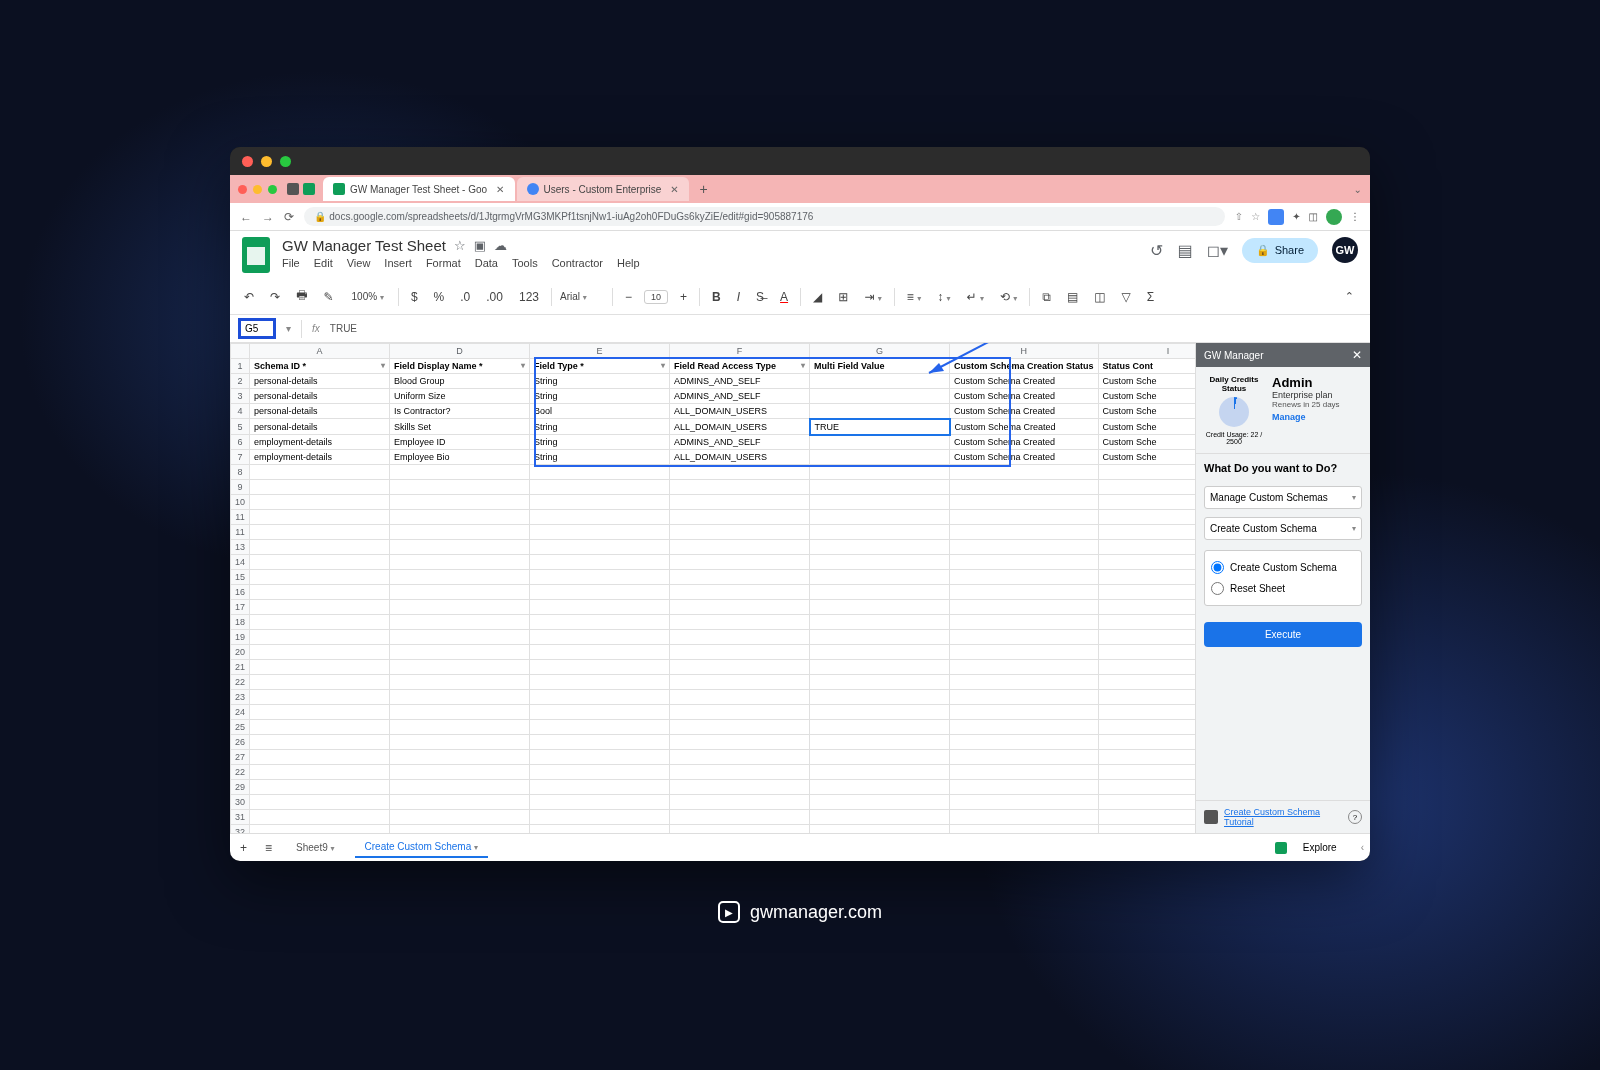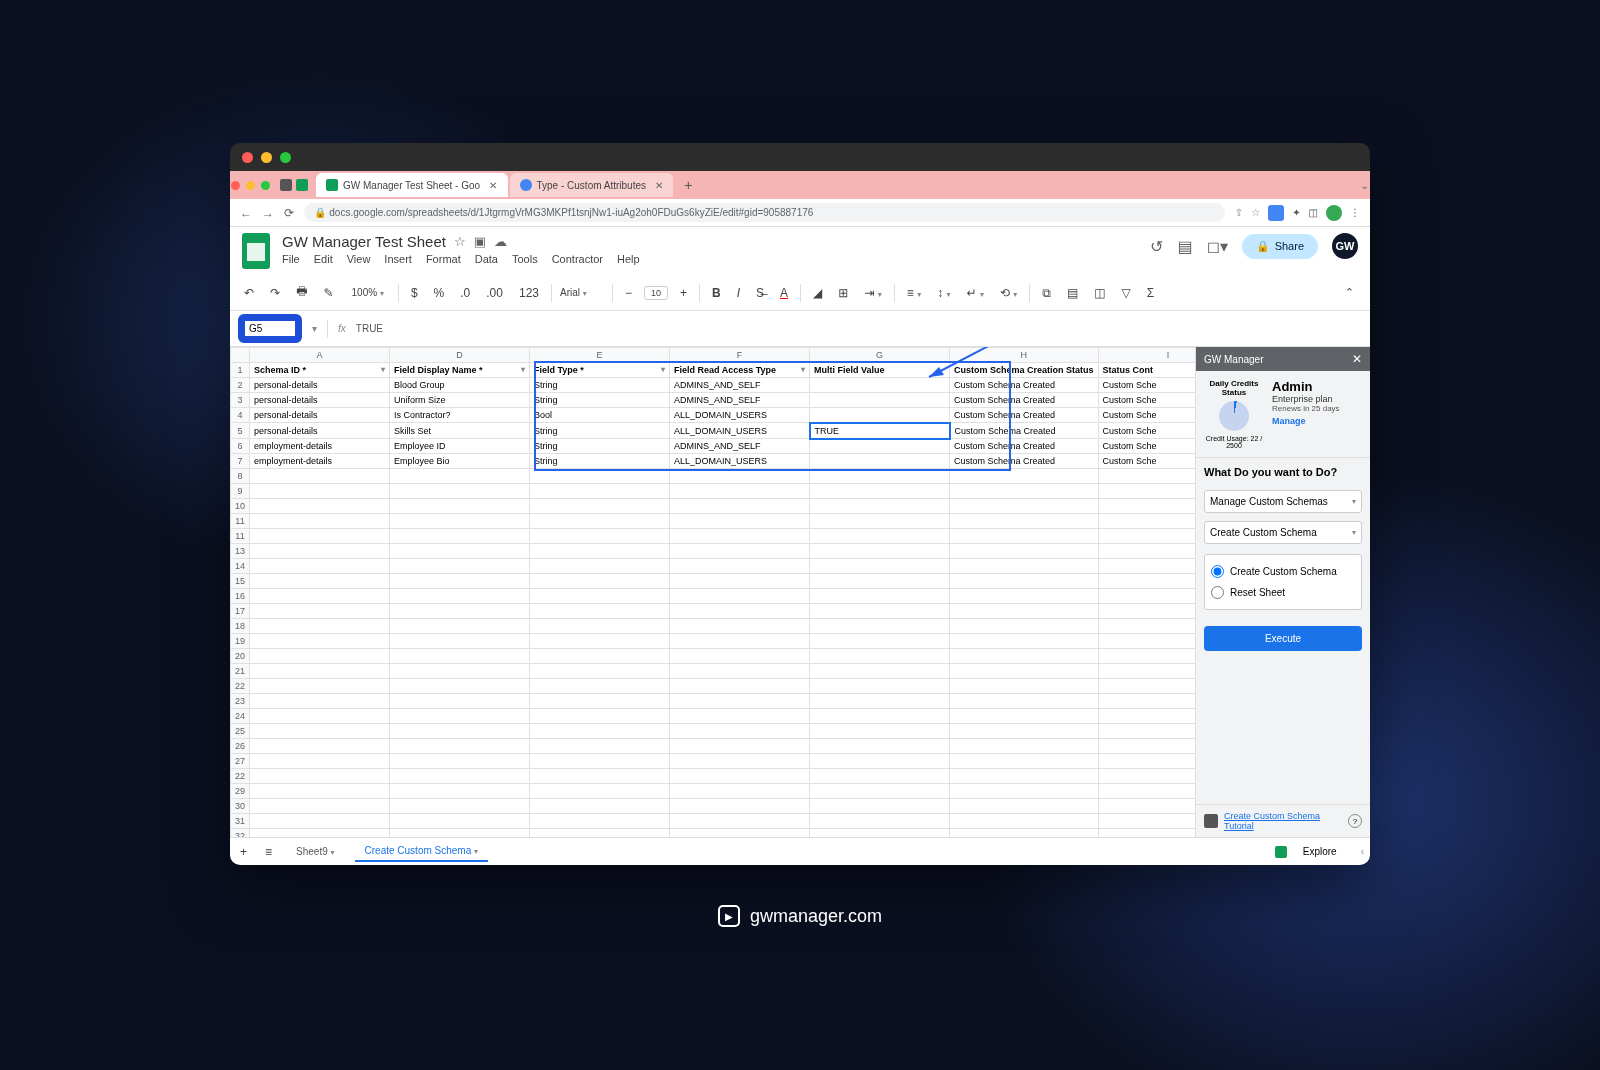--- a/index.html
+++ b/index.html
@@ -1,21 +1,21 @@
 <!DOCTYPE html>
 <html><head>
 <meta charset="utf-8">
 <style>
 *{box-sizing:border-box;margin:0;padding:0;font-family:Arial,sans-serif}
 body{background:radial-gradient(ellipse 600px 500px at 20% 30%,#1a2d5a 0%,transparent 50%),radial-gradient(ellipse 700px 600px at 85% 75%,#1e3470 0%,transparent 55%),#0b1021;display:flex;flex-direction:column;align-items:center;justify-content:center;min-height:100vh;padding:40px}
 .window{width:1140px;background:#1a1a1a;border-radius:10px;overflow:hidden;box-shadow:0 20px 60px rgba(0,0,0,.5)}
 .titlebar{background:#2c2c2c;height:28px;display:flex;align-items:center;padding:0 12px;gap:8px}
 .tdot{width:11px;height:11px;border-radius:50%}
 .tdot.r{background:#ff5f57}.tdot.y{background:#febc2e}.tdot.g{background:#28c840}
-.tabrow{background:#f5b5b5;height:28px;display:flex;align-items:center;padding:0 1px;font-size:10px;position:relative}
+.tabrow{background:#f5b5b5;height:28px;display:flex;align-items:center;padding:0 8px;font-size:10px;position:relative}
 .wdots{display:flex;gap:6px;margin-right:10px}
 .wdot{width:9px;height:9px;border-radius:50%}
 .tab{background:#fff;height:24px;display:flex;align-items:center;padding:0 10px;border-radius:6px 6px 0 0;margin-right:2px;gap:5px;font-size:10px;color:#444}
 .tab.inactive{background:rgba(255,255,255,.4)}
 .tabfav{width:12px;height:12px;border-radius:2px;display:inline-block}
 .tabx{font-size:10px;color:#666;margin-left:4px}
 .addtab{width:18px;height:18px;display:flex;align-items:center;justify-content:center;color:#555;font-size:14px;margin-left:4px}
 .urlbar{background:#fff;height:28px;display:flex;align-items:center;padding:0 10px;gap:10px;font-size:10px;color:#555;border-bottom:1px solid #ddd}
 .navbtn{color:#666;font-size:12px}
 .url{flex:1;background:#f1f3f4;border-radius:14px;padding:4px 10px;font-size:10px;color:#5f6368}
@@ -33,21 +33,21 @@
 .sharebtn{background:#c2e7ff;padding:6px 14px;border-radius:20px;font-size:11px;display:flex;align-items:center;gap:5px;color:#001d35}
 .avatar{width:26px;height:26px;border-radius:50%;background:#0f172a;color:#fff;display:flex;align-items:center;justify-content:center;font-size:11px;font-weight:bold}
 .toolbar{background:#fff;padding:4px 10px;display:flex;align-items:center;gap:8px;border-bottom:1px solid #e0e0e0;font-size:11px;color:#444}
 .tbtn{padding:3px 4px;color:#444;font-size:12px}
 .tdiv{width:1px;height:18px;background:#ddd}
 .zoombox{padding:2px 6px;font-size:10px}
 .fontbox{width:44px;font-size:10px}
 .sizebox{border:1px solid #ccc;padding:1px 6px;border-radius:3px;font-size:9px}
 .collapsebtn{margin-left:auto;padding:3px 6px}
 .formulabar{background:#fff;display:flex;align-items:center;padding:3px 8px;gap:10px;border-bottom:1px solid #e0e0e0;font-size:10px}
-.cellref{width:64px;border:7px solid #1d4ed8;padding:2px 4px;border-radius:6px;font-size:10px}
+.cellref{width:38px;border:3px solid #1d4ed8;padding:2px 4px;border-radius:0;font-size:10px}
 .fxinput{flex:1;font-size:10px;color:#555}
 .mainrow{display:flex;background:#fff;position:relative}
 .sheetarea{flex:1;overflow:auto;max-height:490px;position:relative}
 .grid{border-collapse:collapse;font-size:9px;width:100%}
 .grid th,.grid td{border:1px solid #e0e0e0;padding:2px 4px;height:13px;text-align:left;white-space:nowrap;overflow:hidden}
 .grid th{background:#f8f9fa;font-weight:normal;color:#5f6368;text-align:center;font-size:9px}
 .grid .rowh{background:#f8f9fa;width:24px;text-align:center;color:#5f6368;font-size:9px}
 .grid .ch{min-width:140px}
 .grid thead tr:first-child th{height:14px}
 .hdr{font-weight:bold;background:#fff}
@@ -102,21 +102,21 @@
     </div>
     <span class="tabfav" style="background:#555;margin-right:4px"></span>
     <span class="tabfav" style="background:#0f9d58;margin-right:8px"></span>
     <div class="tab">
       <span class="tabfav" style="background:#0f9d58"></span>
       <span>GW Manager Test Sheet - Goo</span>
       <span class="tabx">✕</span>
     </div>
     <div class="tab inactive">
       <span class="tabfav" style="background:#4285f4;border-radius:50%"></span>
-      <span>Type - Custom Attributes</span>
+      <span>Users - Custom Enterprise</span>
       <span class="tabx">✕</span>
     </div>
     <div class="addtab">+</div>
     <span style="margin-left:auto;color:#666;font-size:10px">⌄</span>
   </div>
 
   <div class="urlbar">
     <span class="navbtn">←</span>
     <span class="navbtn">→</span>
     <span class="navbtn">⟳</span>

